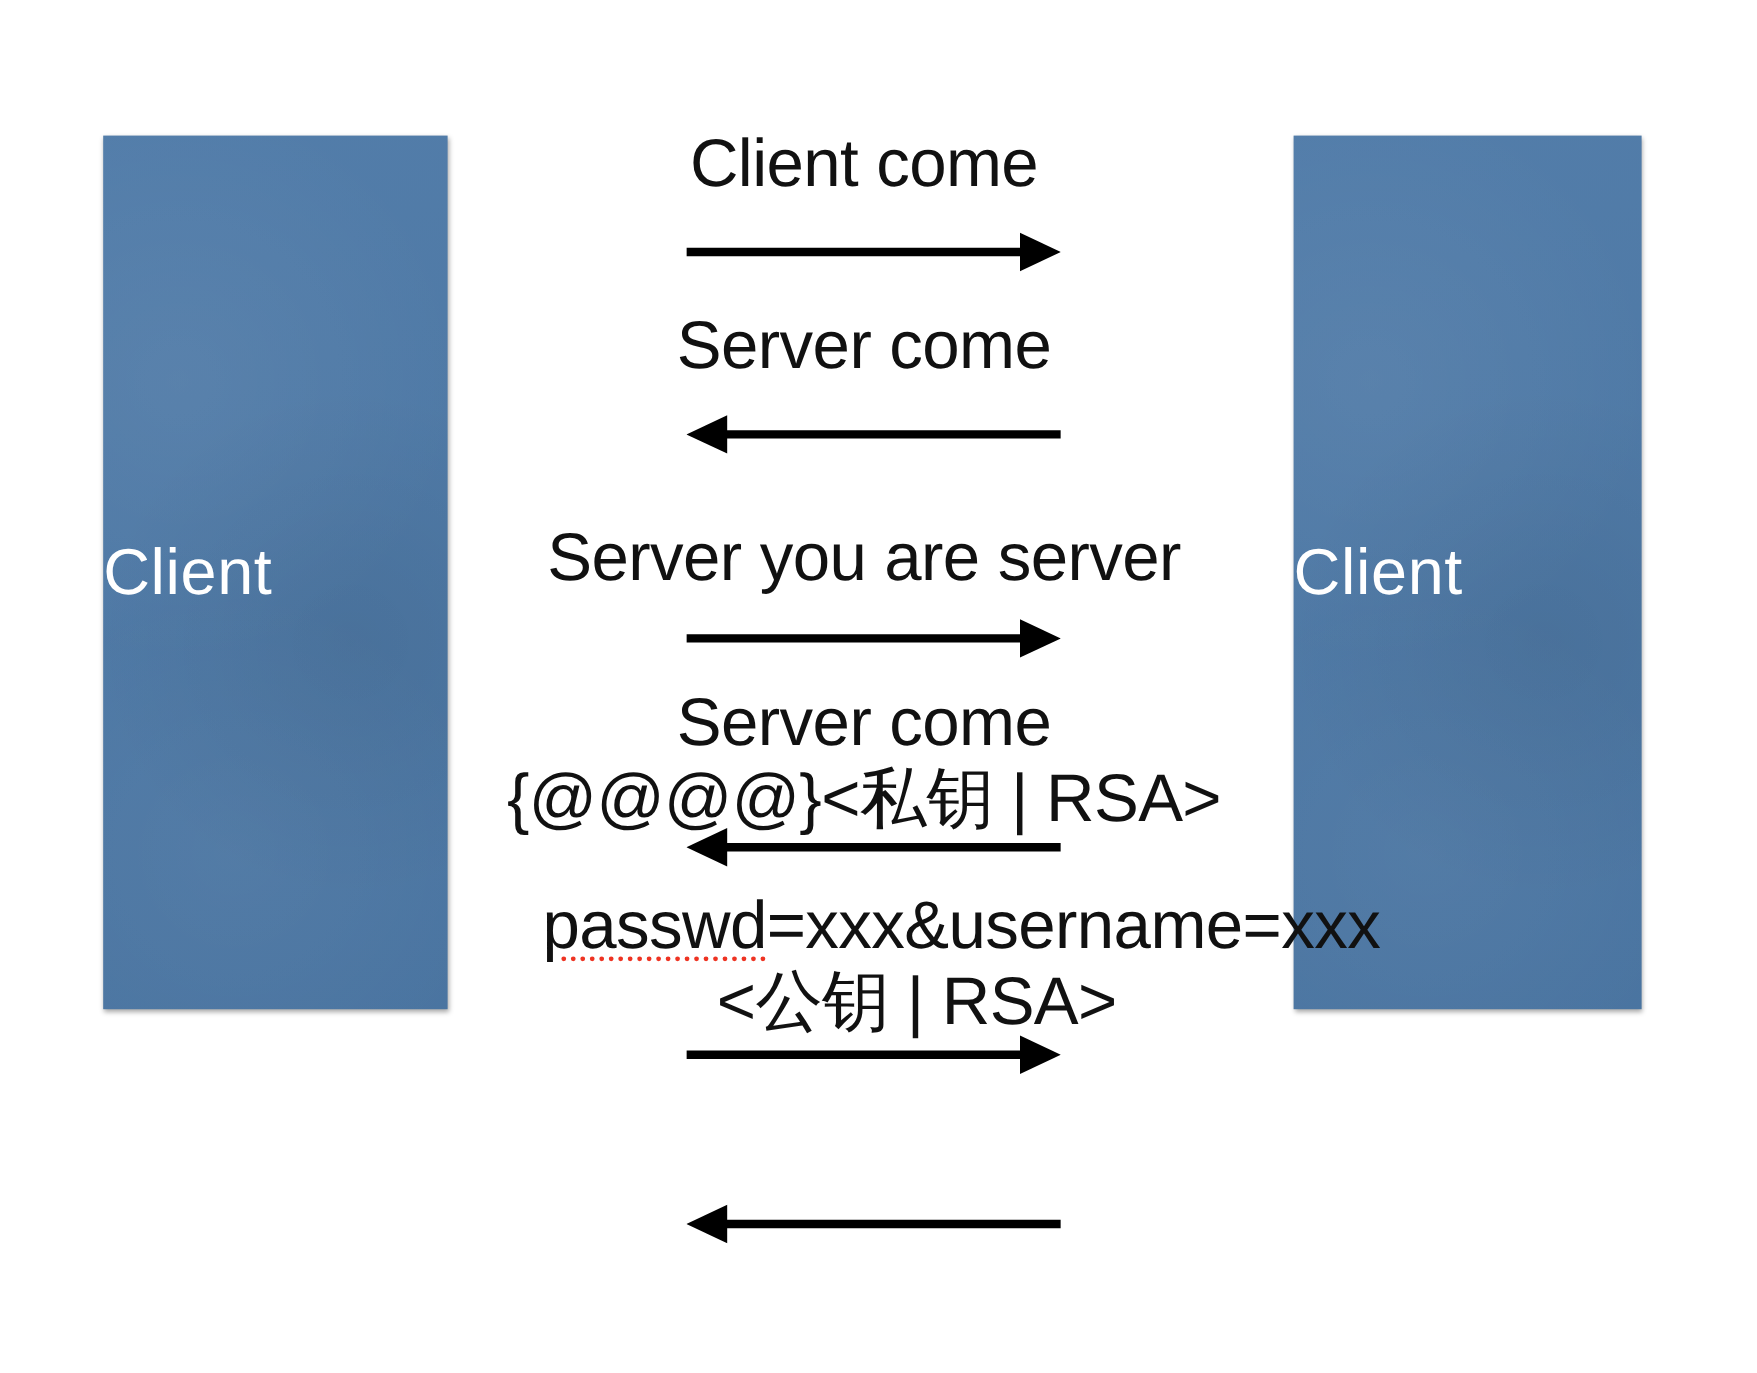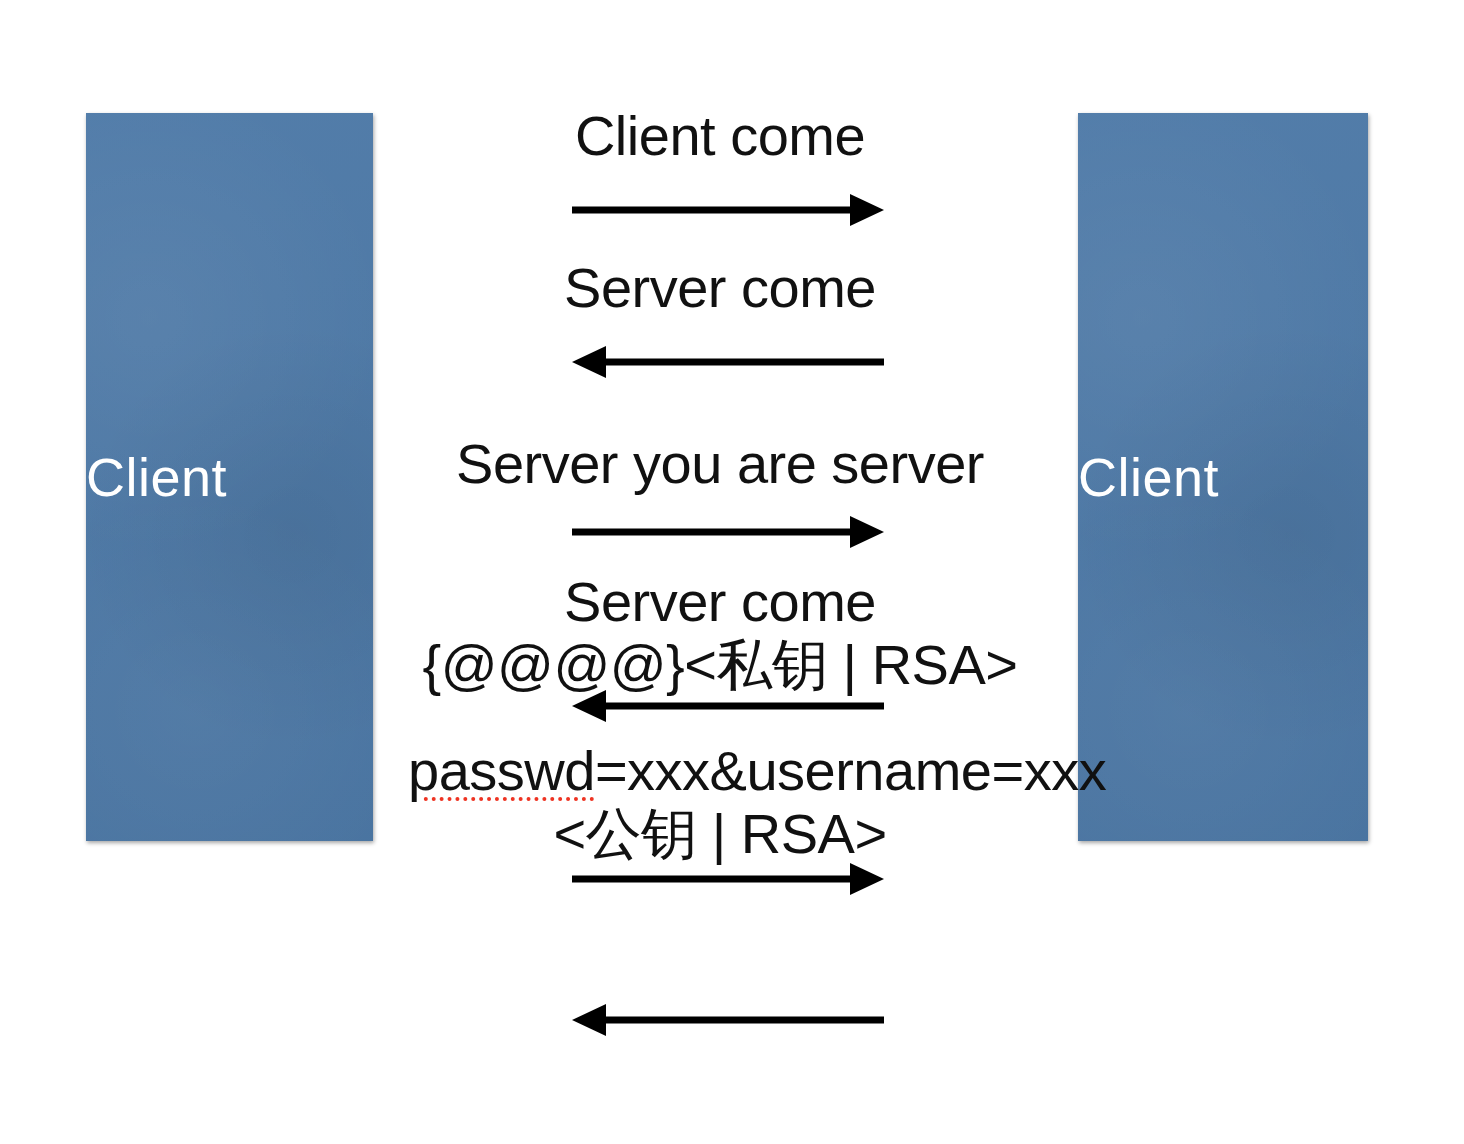--- a/index.html
+++ b/index.html
@@ -53,21 +53,21 @@
     font-size: 56px;
     font-weight: 300;
     letter-spacing: -0.5px;
     line-height: 63px;
     white-space: nowrap;
   }
   .t0 { top: 104px; }
   .t1 { top: 256px; }
   .t2 { top: 432px; }
   .t3 { top: 570px; }
-  .t4 { top: 739px; }
+  .t4 { top: 739px; margin-left: 44px; }
   .t5 { top: 895px; }
   
   .msg-arrow {
     position: absolute;
     left: 572px;
     width: 312px;
     height: 34px;
   }
   .a0 { top: 193px; }
   .a1 { top: 345px; }

